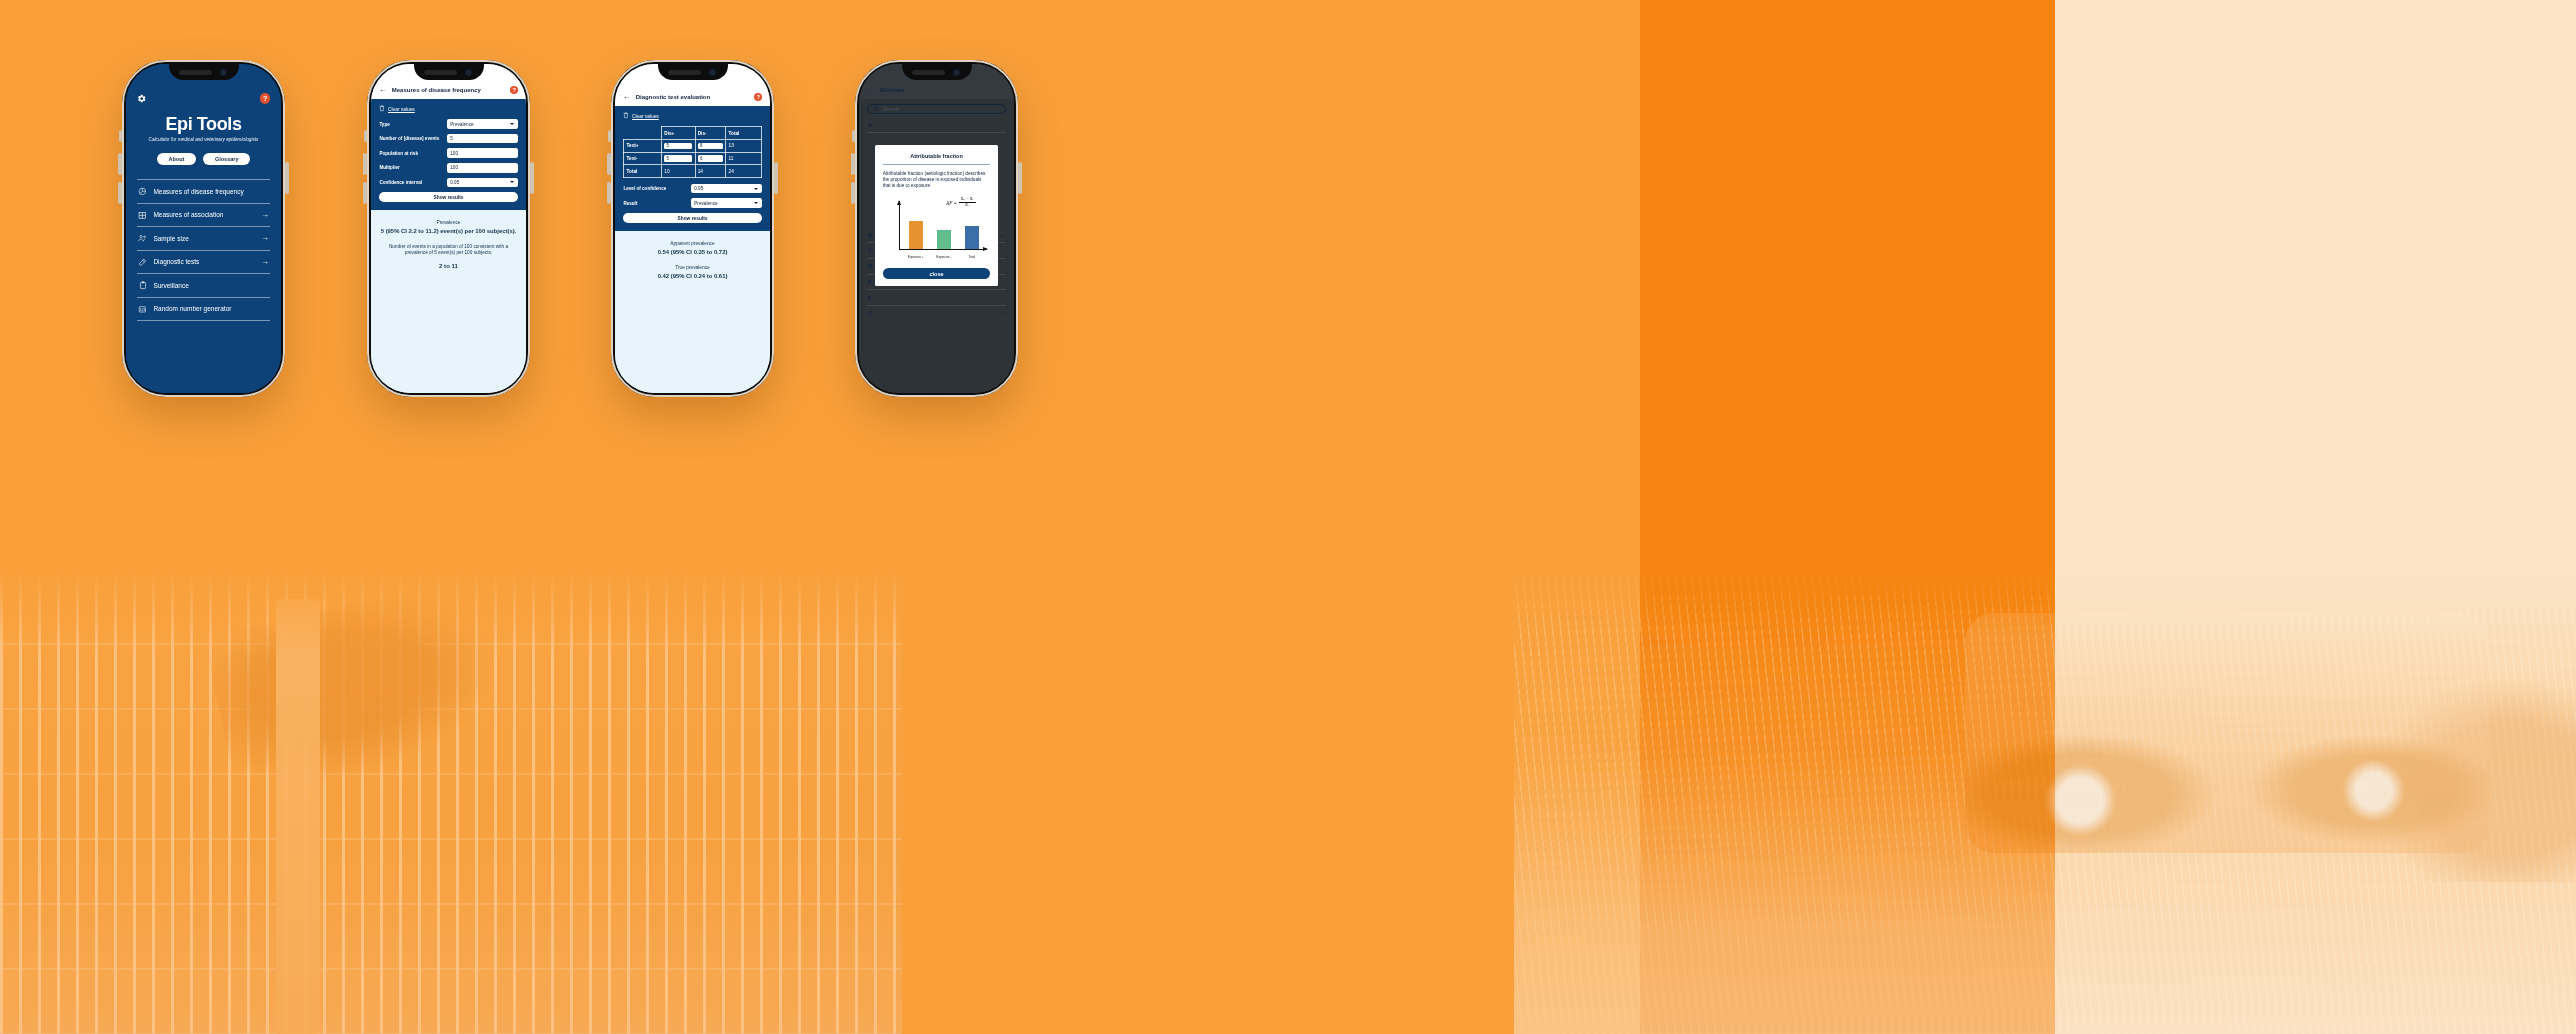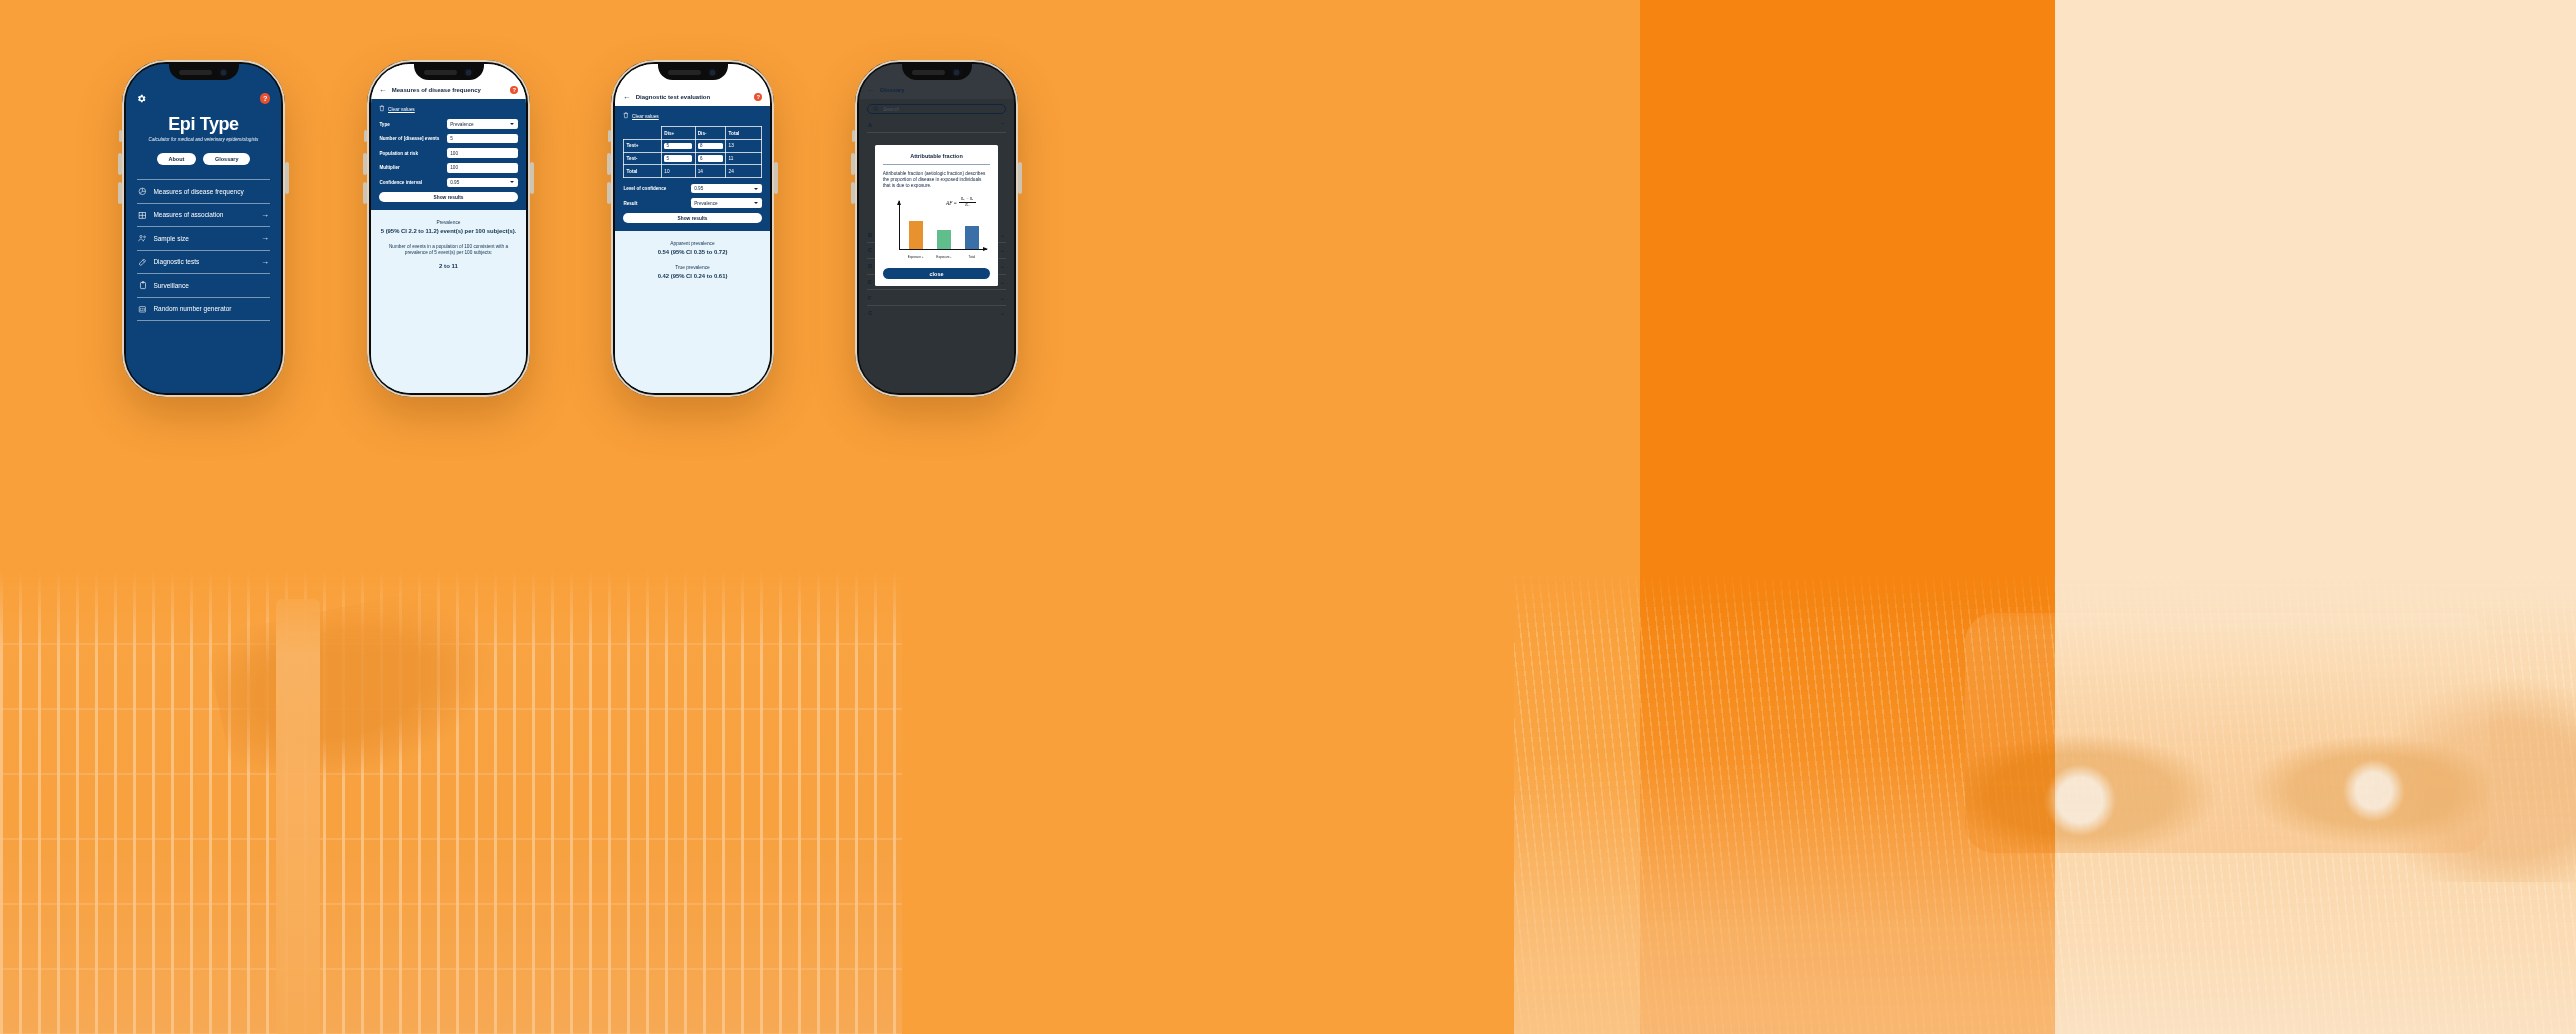--- a/index.html
+++ b/index.html
@@ -214,21 +214,21 @@
     <div class="screen">
       <div class="home">
         <div class="home-top">
           <span class="gear">
             <svg width="9.5" height="9.5" viewBox="0 0 24 24" fill="#fff">
               <path d="M19.1 12.9c.04-.3.06-.6.06-.9s-.02-.6-.06-.9l2-1.56a.5.5 0 0 0 .12-.62l-1.9-3.28a.5.5 0 0 0-.6-.22l-2.36.95a7.2 7.2 0 0 0-1.56-.9l-.36-2.5A.49.49 0 0 0 13.95 2h-3.9a.49.49 0 0 0-.48.42l-.36 2.5c-.56.23-1.08.54-1.56.9l-2.36-.95a.5.5 0 0 0-.6.22L2.79 8.37a.5.5 0 0 0 .12.62l2 1.56c-.04.3-.06.6-.06.9s.02.6.06.9l-2 1.56a.5.5 0 0 0-.12.62l1.9 3.28c.12.22.38.3.6.22l2.36-.95c.48.37 1 .68 1.56.9l.36 2.5c.04.24.24.42.48.42h3.9c.24 0 .44-.18.48-.42l.36-2.5c.56-.23 1.08-.53 1.56-.9l2.36.95c.22.08.48 0 .6-.22l1.9-3.28a.5.5 0 0 0-.12-.62l-2-1.56zM12 15.6A3.6 3.6 0 1 1 12 8.4a3.6 3.6 0 0 1 0 7.2z"></path>
             </svg>
           </span>
           <span class="help-badge">?</span>
         </div>
-        <div class="app-title">Epi Type</div>
+        <div class="app-title">Epi Tools</div>
         <div class="app-sub">Calculator for medical and veterinary epidemiologists</div>
         <div class="pillrow">
           <div class="pill">About</div>
           <div class="pill">Glossary</div>
         </div>
         <div class="menu">
 
           <div class="mrow">
             <span class="micon">
               <svg width="8.7" height="8.7" viewBox="0 0 24 24" fill="none" stroke="#fff" stroke-width="1.6">

